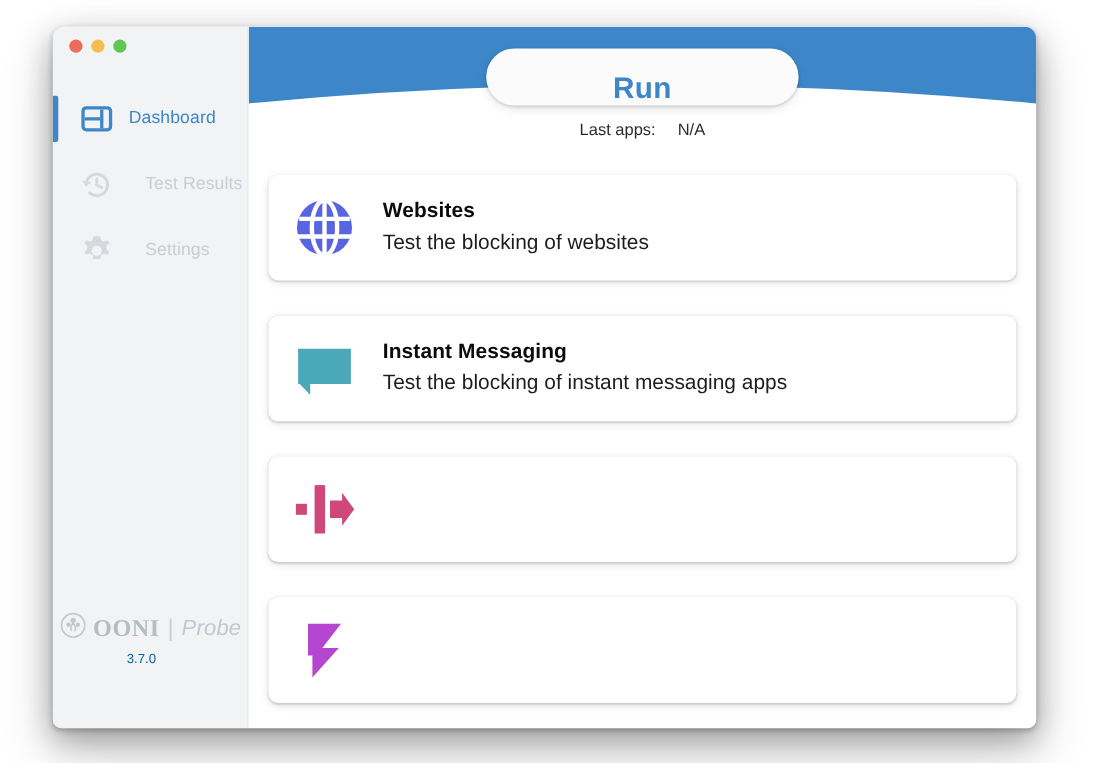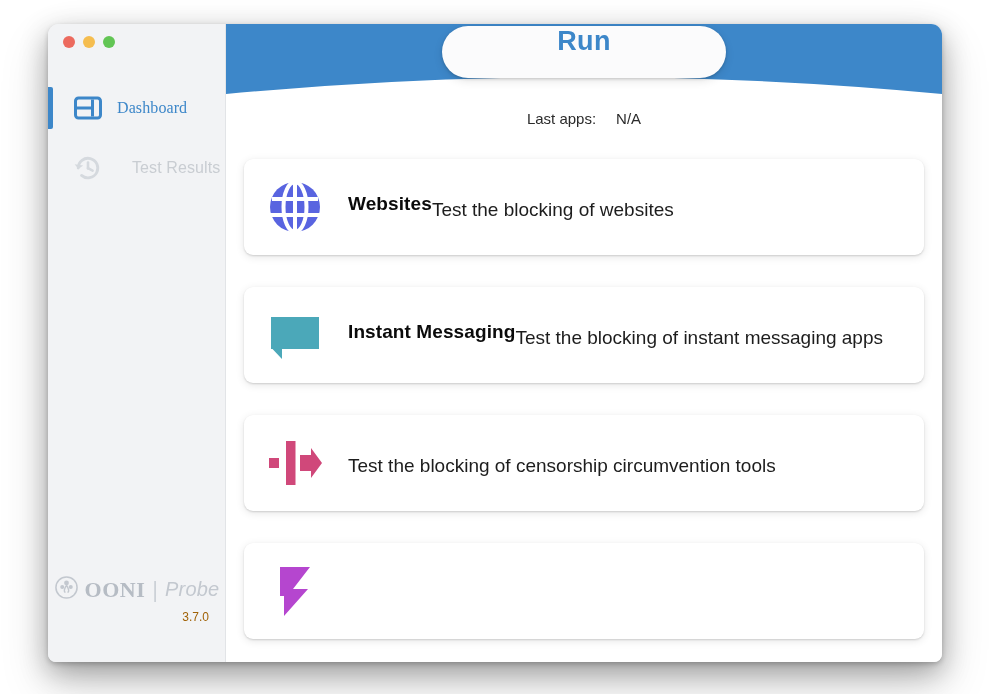--- a/index.html
+++ b/index.html
@@ -90,28 +90,28 @@
     width: 30px;
     height: 30px;
     margin-right: 14px;
     flex: 0 0 30px;
     display: block;
   }
   .nav-label {
     font-size: 16px;
     letter-spacing: 0.1px;
   }
-  .nav-item.active .nav-label { color: #3d87c9; font-family: Liberation Serif, serif; }
+  .nav-item.active .nav-label { color: #3d87c9; }
   .nav-item.disabled .nav-label { color: #c9cdd2; margin-left: 15px; }
 
   
   #brand {
     position: absolute;
     left: 0;
-    bottom: 38px;
+    bottom: 56px;
     width: 100%;
     text-align: center;
   }
   .brand-row {
     display: flex;
     align-items: center;
     justify-content: center;
     gap: 6px;
   }
   .brand-ooni {
@@ -129,23 +129,22 @@
   }
   .brand-probe {
     font-size: 20px;
     color: #c3c8cf;
     letter-spacing: 0.2px;
     font-style: italic;
   }
   #version {
     margin-top: 6px;
     padding-right: 16px;
-    text-align: right;
     font-size: 12px;
-    color: #a16207;
+    color: #0369a1;
   }
 
   
   #main {
     position: relative;
     flex: 1 1 auto;
     height: 100%;
     background: #ffffff;
     overflow: hidden;
   }
@@ -157,28 +156,28 @@
     width: 100%;
     height: 84px;
     overflow: hidden;
   }
   #header-band svg { display: block; width: 100%; height: 84px; }
 
   #run-button {
     position: absolute;
     left: 50%;
     transform: translateX(-50%);
-    top: 2px;
+    top: 20px;
     width: 284px;
     height: 52px;
     background: #fbfbfc;
     border-radius: 26px;
     box-shadow: 0 1px 3px rgba(0,0,0,0.18), 0 3px 10px rgba(0,0,0,0.10);
     display: flex;
-    align-items: flex-start;
+    align-items: flex-end;
     justify-content: center;
     cursor: pointer;
   }
   #run-label {
     font-size: 27px;
     font-weight: bold;
     color: #3d87c9;
     letter-spacing: 0.3px;
   }
 
@@ -217,21 +216,21 @@
   }
   .card-icon {
     width: 62px;
     height: 62px;
     flex: 0 0 62px;
     margin-right: 22px;
     display: flex;
     align-items: center;
     justify-content: center;
   }
-  .card-text { display: flex; justify-content: center; }
+  .card-text { display: flex; flex-direction: column; justify-content: center; }
   .card-title {
     font-size: 19px;
     font-weight: bold;
     color: #0b0b0b;
     line-height: 1.2;
     letter-spacing: 0.1px;
   }
   .card-sub {
     margin-top: 6px;
     font-size: 19px;
@@ -273,20 +272,32 @@
             <svg viewBox="0 0 30 30" width="30" height="30">
               <path d="M5.2 15 A9.8 9.8 0 1 1 8.5 22.4" fill="none" stroke="#d5d9de" stroke-width="2.8" stroke-linecap="round"></path>
               <path d="M1.6 11.2 L5.4 16.1 L10.2 12.6 Z" fill="#d5d9de"></path>
               <line x1="15" y1="9.6" x2="15" y2="15.4" stroke="#d5d9de" stroke-width="2.6" stroke-linecap="round"></line>
               <line x1="15" y1="15.2" x2="19.6" y2="17.6" stroke="#d5d9de" stroke-width="2.6" stroke-linecap="round"></line>
             </svg>
           </span>
           <span class="nav-label">Test Results</span>
         </div>
 
+        <div class="nav-item disabled">
+          <span class="nav-icon">
+            <svg viewBox="0 0 30 30" width="30" height="30">
+              <path fill="#d5d9de" d="M15 1.8 l3.1 0 0.7 3.5 a10 10 0 0 1 2.6 1.5 l3.3-1.3 1.6 2.7 -2.6 2.4
+                       a10 10 0 0 1 0 3.0 l2.6 2.4 -1.6 2.7 -3.3-1.3 a10 10 0 0 1 -2.6 1.5
+                       l-0.7 3.5 -3.1 0 -3.1 0 -0.7-3.5 a10 10 0 0 1 -2.6-1.5 l-3.3 1.3 -1.6-2.7 2.6-2.4
+                       a10 10 0 0 1 0-3.0 l-2.6-2.4 1.6-2.7 3.3 1.3 a10 10 0 0 1 2.6-1.5 l0.7-3.5 z"></path>
+              <circle cx="15" cy="15" r="4.6" fill="#f2f3f5"></circle>
+            </svg>
+          </span>
+          <span class="nav-label">Settings</span>
+        </div>
 
       </div>
 
       <div id="brand">
         <div class="brand-row">
           <span>
             <svg viewBox="0 0 26 26" width="25" height="25">
               <circle cx="13" cy="13" r="11" fill="none" stroke="#c3c8cf" stroke-width="1.6"></circle>
               <circle cx="13" cy="8.2" r="2.5" fill="#c3c8cf"></circle>
               <circle cx="8.6" cy="12.4" r="2.1" fill="#c3c8cf"></circle>
@@ -353,21 +364,20 @@
 
         <div class="card">
           <span class="card-icon">
             <svg viewBox="0 0 56 56" width="56" height="56">
               <rect x="2" y="23" width="10" height="10" fill="#d0487a"></rect>
               <rect x="19" y="6" width="9.5" height="44" fill="#d0487a"></rect>
               <path d="M33 20 L44 20 L44 13 L55 28 L44 43 L44 36 L33 36 Z" fill="#d0487a"></path>
             </svg>
           </span>
           <span class="card-text">
-            <span class="card-sub">Test the blocking of censorship circumvention tools</span>
           </span>
         </div>
 
         <div class="card">
           <span class="card-icon">
             <svg viewBox="0 0 56 56" width="56" height="56">
               <path fill="#b546cf" d="M13 4 L43 4 L26 26 L41 26 L17 53 L17 33 L13 33 Z"></path>
             </svg>
           </span>
         </div>

